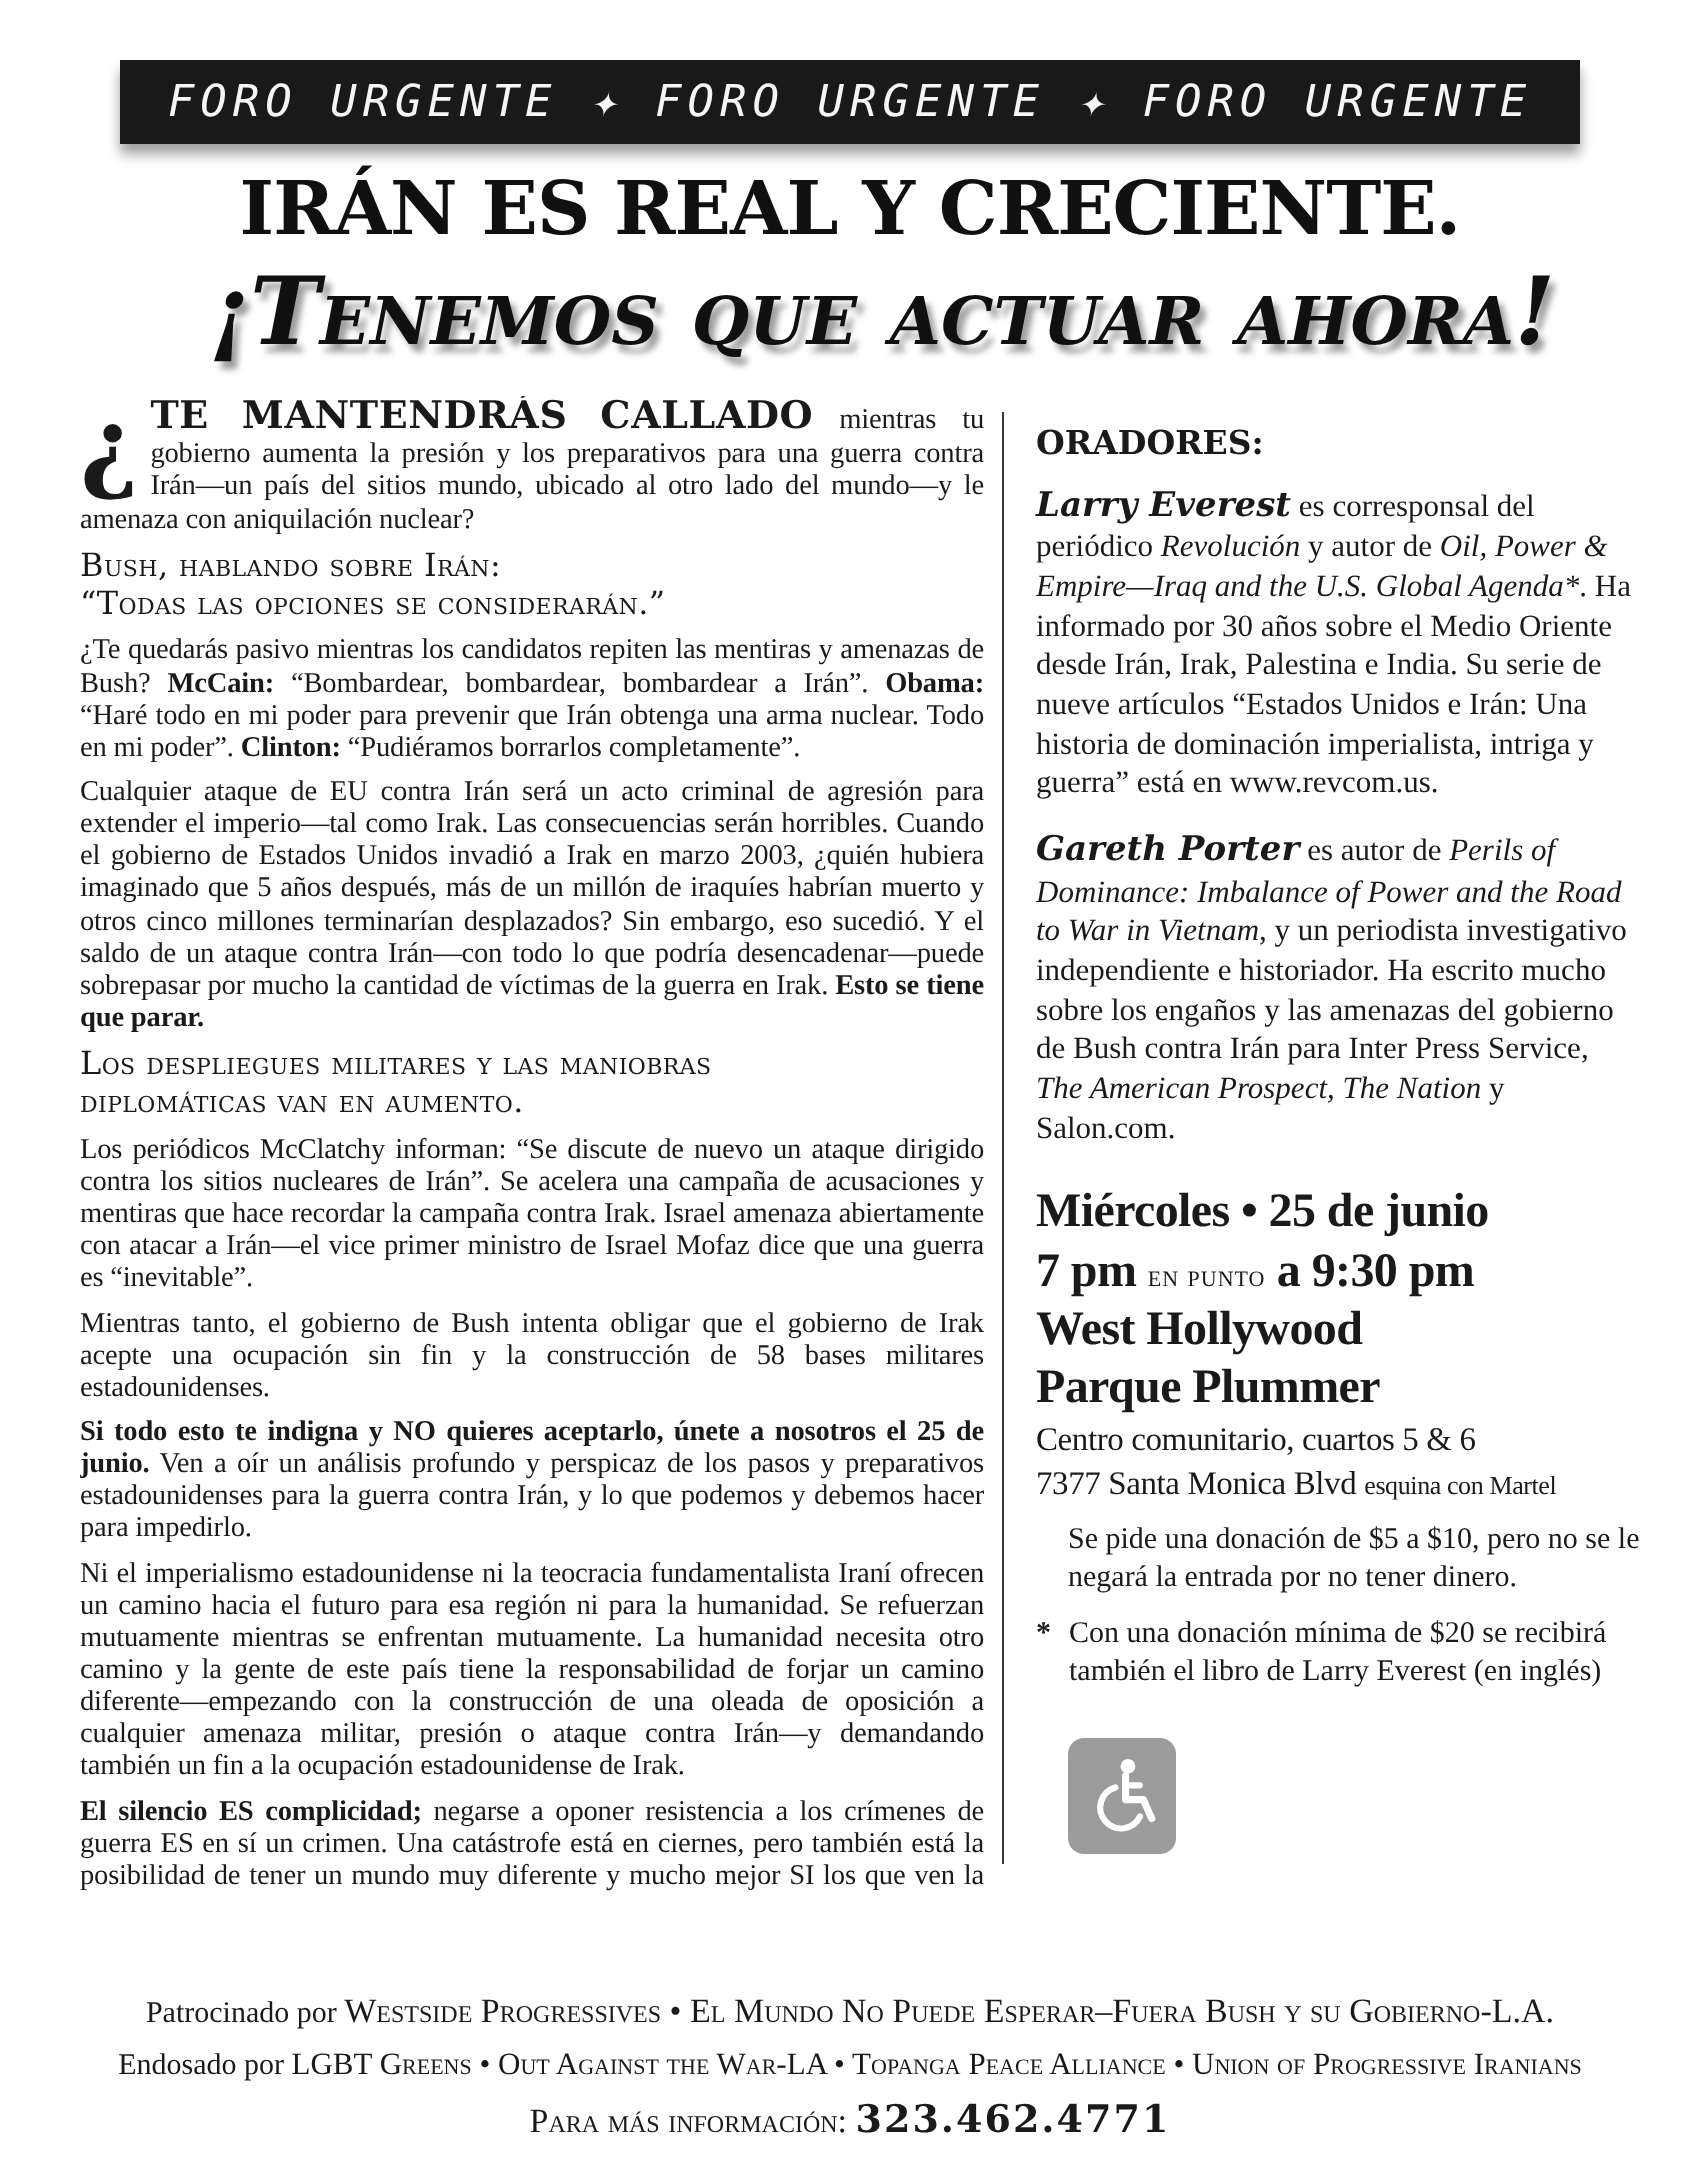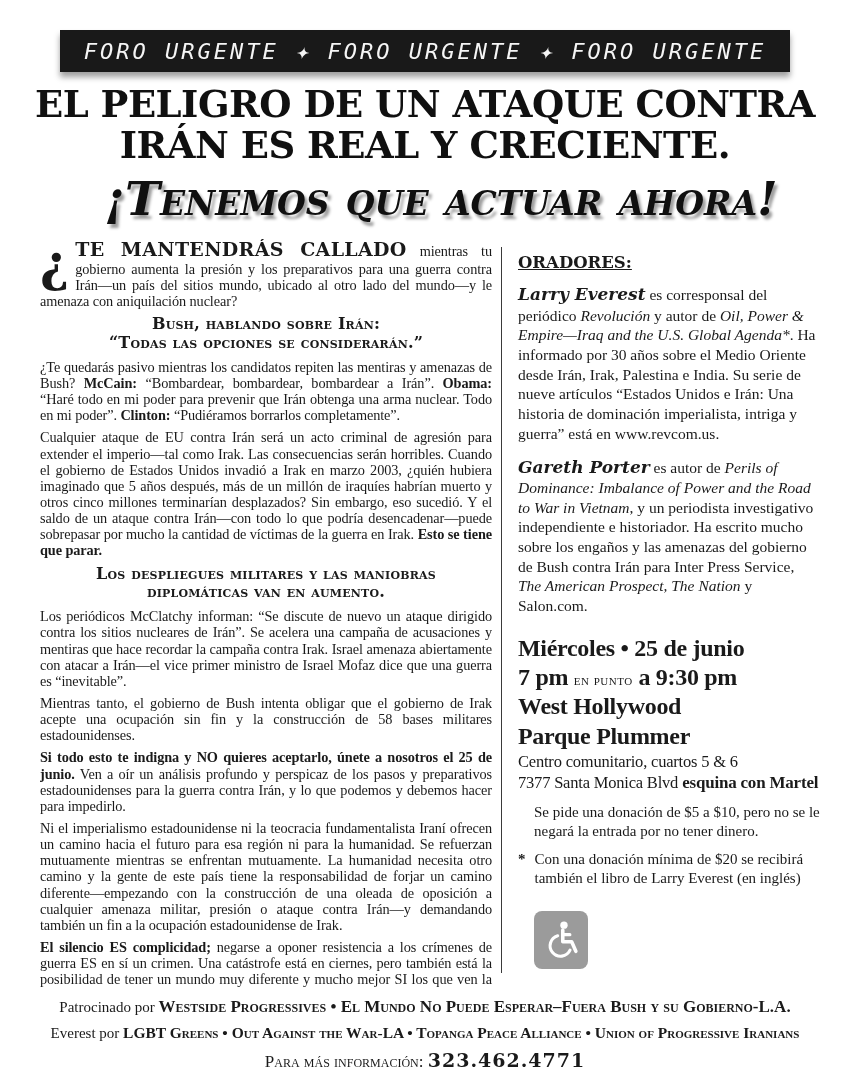--- a/index.html
+++ b/index.html
@@ -21,68 +21,67 @@
 
   
   .columns{display:flex;margin:12px 30px 0 40px;height:748px;}
   .col-left{width:452px;height:100%;overflow:hidden;text-align:justify;
             font-size:14.3px;line-height:1.13;letter-spacing:-0.1px;}
   .divider{width:0;border-left:1.5px solid #3a3a3a;margin:8px 8px 14px 9px;}
   .col-right{flex:1;height:100%;overflow:hidden;padding-left:8px;font-size:15.5px;line-height:1.27;}
 
   .para{margin:0 0 6px;}
   .para:last-child{margin-bottom:0;}
-  .heading{font-family:"DejaVu Serif",serif;font-weight:bold;font-variant:small-caps;
-           text-align:center;font-size:16px;line-height:1.18;margin:5px 0 6px;letter-spacing:0.2px;}
+  .heading{font-family:"DejaVu Serif",serif;font-weight:normal;font-variant:small-caps;
+           text-align:left;font-size:16px;line-height:1.18;margin:5px 0 6px;letter-spacing:0.2px;}
   .dropcap{float:left;font-family:"DejaVu Serif",serif;font-weight:bold;font-size:50px;
            line-height:0.68;padding:8px 6px 0 0;}
 
   
   .r-b{font-weight:bold;}
   .r-i{font-style:italic;}
   .r-lead{font-family:"DejaVu Serif",serif;font-weight:bold;font-size:19px;letter-spacing:0.3px;}
   .r-name{font-family:"DejaVu Serif",serif;font-weight:bold;font-size:17px;font-style:italic;}
 
   
-  .speakers-heading{font-family:"DejaVu Serif",serif;font-weight:bold;font-size:16.5px;margin:14px 0 10px;text-decoration:underline;}
+  .speakers-heading{font-family:"DejaVu Serif",serif;font-weight:bold;font-size:16.5px;margin:14px 0 10px;}
   .speaker{margin:0 0 13px;}
 
   .event{margin-top:18px;}
   .event-big{font-family:"Liberation Serif",serif;font-weight:bold;font-size:24px;line-height:1.22;
              letter-spacing:-0.3px;white-space:nowrap;}
   .event-note{font-variant:small-caps;font-weight:normal;font-size:15px;letter-spacing:0.5px;}
   .event-detail{font-size:16.5px;line-height:1.3;white-space:nowrap;letter-spacing:-0.2px;}
-  .event-detail-small{font-size:17px;margin-left:4px;font-weight:bold;}
+  .event-detail-small{font-size:13px;margin-left:4px;}
   .donation{font-size:15px;line-height:1.25;margin:9px 0 0 16px;}
   .book-note{display:flex;font-size:15px;line-height:1.25;margin-top:9px;}
   .book-mark{font-weight:bold;margin-right:9px;}
   .badge{margin:24px 0 0 16px;width:54px;height:58px;background:#9b9b9b;border-radius:8px;
          display:flex;align-items:center;justify-content:center;}
 
   
   .footer{position:absolute;left:0;right:0;bottom:14px;text-align:center;}
   .footer-line{line-height:1.25;margin-top:6px;white-space:nowrap;}
   .r-pre{font-size:15px;}
-  .r-org{font-variant:small-caps;font-weight:bold;font-family:"Liberation Serif",serif;}
+  .r-org{font-variant:small-caps;font-weight:normal;font-family:"Liberation Serif",serif;}
   .fl1 .r-org{font-size:17px;}
   .fl2 .r-org{font-size:15.5px;}
   .r-info{font-variant:small-caps;font-size:17px;}
   .r-phone{font-weight:bold;font-size:19px;font-family:"DejaVu Serif",serif;letter-spacing:1px;}
 </style>
 </head>
 <body>
 
 <div class="page">
 
   <div class="banner">
     <div class="banner-text">FORO URGENTE ✦ FORO URGENTE ✦ FORO URGENTE</div>
   </div>
 
   <div class="title">
-    <div>EL PELIGRO DE UN ATAQUE CONTRA</div>
     <div>IRÁN ES REAL Y CRECIENTE.</div>
   </div>
 
   <div class="action">¡Tenemos que actuar ahora!</div>
 
   <div class="columns">
 
     <div class="col-left">
       <p class="para"><span class="dropcap">¿</span><span><span class="r-lead">TE MANTENDRÁS CALLADO</span><span class="r"> mientras tu gobierno aumenta la presión y los preparativos para una guerra contra Irán—un país del sitios mundo, ubicado al otro lado del mundo—y le amenaza con aniquilación nuclear?</span></span></p>
 
@@ -137,17 +136,17 @@
             <path d="M13.2 13.4 A 8.8 8.8 0 1 0 23.6 25.6" stroke="#ffffff" stroke-width="2.6" fill="none" stroke-linecap="round"></path>
           </svg>
         </div>
       </div>
     </div>
 
   </div>
 
   <div class="footer">
     <div class="footer-line fl1"><span class="r-pre">Patrocinado por </span><span class="r-org">Westside Progressives • El Mundo No Puede Esperar–Fuera Bush y su Gobierno-L.A.</span></div>
-    <div class="footer-line fl2"><span class="r-pre">Everest por </span><span class="r-org">LGBT Greens • Out Against the War-LA • Topanga Peace Alliance • Union of Progressive Iranians</span></div>
+    <div class="footer-line fl2"><span class="r-pre">Endosado por </span><span class="r-org">LGBT Greens • Out Against the War-LA • Topanga Peace Alliance • Union of Progressive Iranians</span></div>
     <div class="footer-line fl3"><span class="r-info">Para más información: </span><span class="r-phone">323.462.4771</span></div>
   </div>
 
 </div>
 
 </body></html>

